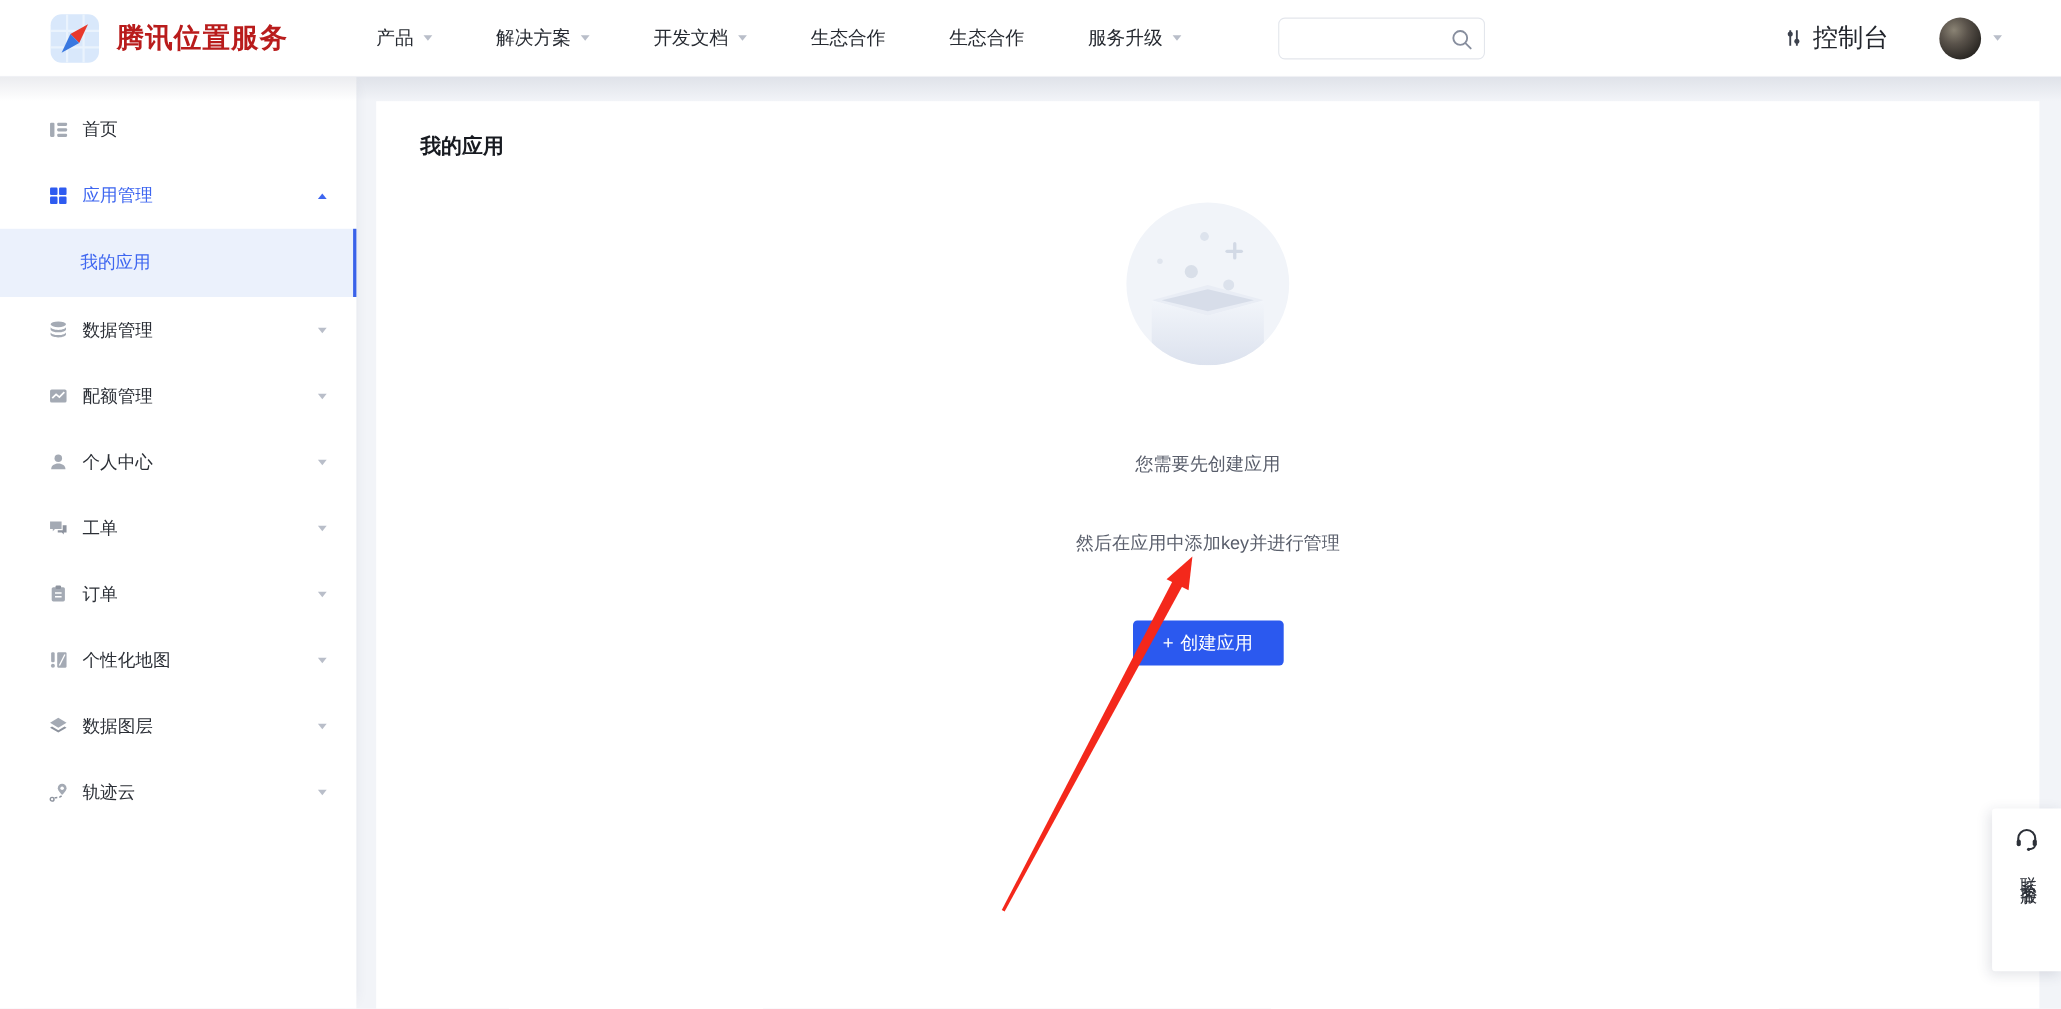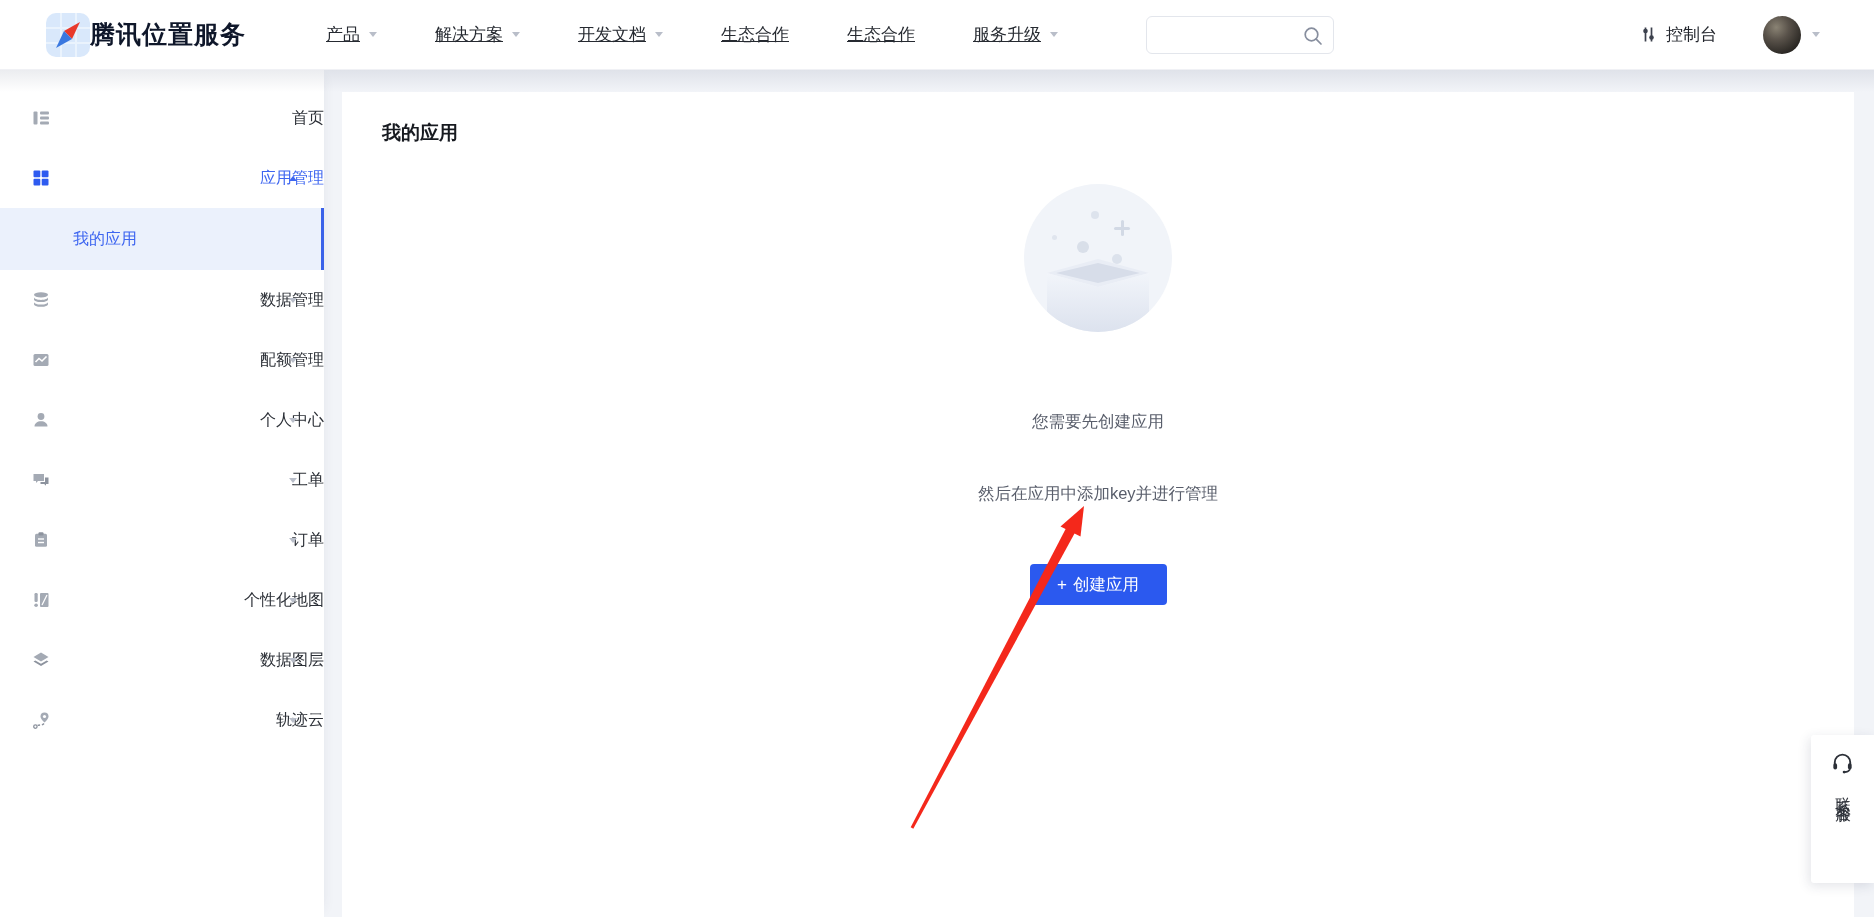--- a/index.html
+++ b/index.html
@@ -5,46 +5,46 @@
   * { margin:0; padding:0; box-sizing:border-box; }
   html,body { width:1874px; height:917px; overflow:hidden; }
   body { font-family:"Liberation Sans","DejaVu Sans",sans-serif; background:#f2f4f8; position:relative; }
 
   
   .header { position:absolute; top:0; left:0; width:1874px; height:70px; background:#fff;
             display:flex; align-items:center; z-index:10; border-bottom:1px solid #f0f1f5; }
   .brand { display:flex; align-items:center; margin-left:46px; }
   .brand-tile { width:44px; height:44px; border-radius:10px; background:#d9e8fb; position:relative; overflow:hidden; flex:none; }
   .brand-tile svg { position:absolute; inset:0; }
-  .brand-name { margin-left:0; font-size:25px; font-weight:800; color:#0f172a; letter-spacing:1px; white-space:nowrap; }
+  .brand-name { margin-left:16px; font-size:25px; font-weight:800; color:#b91c1c; letter-spacing:1px; white-space:nowrap; }
   .nav { display:flex; align-items:center; margin-left:80px; }
-  .nav-item { display:flex; align-items:center; margin-right:58px; font-size:17px; color:#262a31; cursor:pointer; white-space:nowrap;text-decoration:underline; }
+  .nav-item { display:flex; align-items:center; margin-right:58px; font-size:17px; color:#262a31; cursor:pointer; white-space:nowrap; }
   .caret-down { width:0; height:0; border-left:4.5px solid transparent; border-right:4.5px solid transparent;
                 border-top:5.5px solid #b9bec9; margin-left:9px; }
   .caret-up-blue { width:0; height:0; border-left:4.5px solid transparent; border-right:4.5px solid transparent;
                 border-bottom:5.5px solid #3e66f0; }
   .search-box { position:relative; width:188px; height:38px; border:1px solid #e3e6ec; border-radius:6px; margin-left:30px; background:#fff; }
   .search-box input { position:absolute; inset:0; border:none; outline:none; background:transparent; padding:0 36px 0 12px; font-size:14px; color:#333; }
   .search-box .mag { position:absolute; right:9px; top:8px; }
   .hdr-right { margin-left:auto; margin-right:54px; display:flex; align-items:center; }
-  .console { display:flex; align-items:center; font-size:17px; color:#23262d; cursor:pointer; }
+  .console { display:flex; align-items:center; font-size:23px; color:#23262d; cursor:pointer; }
   .console svg { margin-right:9px; }
   .avatar { width:38px; height:38px; border-radius:50%; margin-left:46px;
             background:radial-gradient(circle at 35% 30%, #8a8374 0%, #59524a 35%, #2b2824 75%, #15130f 100%); cursor:pointer; }
   .avatar-caret { margin-left:11px; }
 
   
   .content { position:absolute; top:70px; left:0; width:1874px; height:847px; background:#f2f4f8; }
   .content::before { content:''; position:absolute; top:0; left:0; right:0; height:22px; z-index:3;
                      background:linear-gradient(to bottom, rgba(60,72,105,0.10), rgba(60,72,105,0)); pointer-events:none; }
 
   
   .sidebar { position:absolute; top:0; left:0; width:324px; height:847px; background:#fff; padding-top:18px;
              box-shadow:6px 0 12px -8px rgba(50,60,90,0.10); z-index:1; }
-  .side-item { height:60px; display:flex; align-items:center; padding-left:32px; position:relative; cursor:pointer;justify-content:space-between; }
+  .side-item { height:60px; display:flex; align-items:center; padding-left:44px; position:relative; cursor:pointer; }
   .side-item .s-icon { width:18px; height:18px; flex:none; }
   .side-item .s-label { margin-left:13px; font-size:16px; color:#2b2f36; }
   .side-item .s-caret { position:absolute; right:27px; }
   .side-item.active-parent .s-label { color:#3e66f0; }
   .side-sub { height:62px; display:flex; align-items:center; padding-left:73px; cursor:pointer; }
   .side-sub.selected { background:#ebf1fc; border-right:3px solid #3a62e9; }
   .side-sub .s-label { font-size:16px; color:#3e66f0; }
 
   
   .card { position:absolute; top:22px; left:342px; right:20px; bottom:0; background:#fff; z-index:2; }

